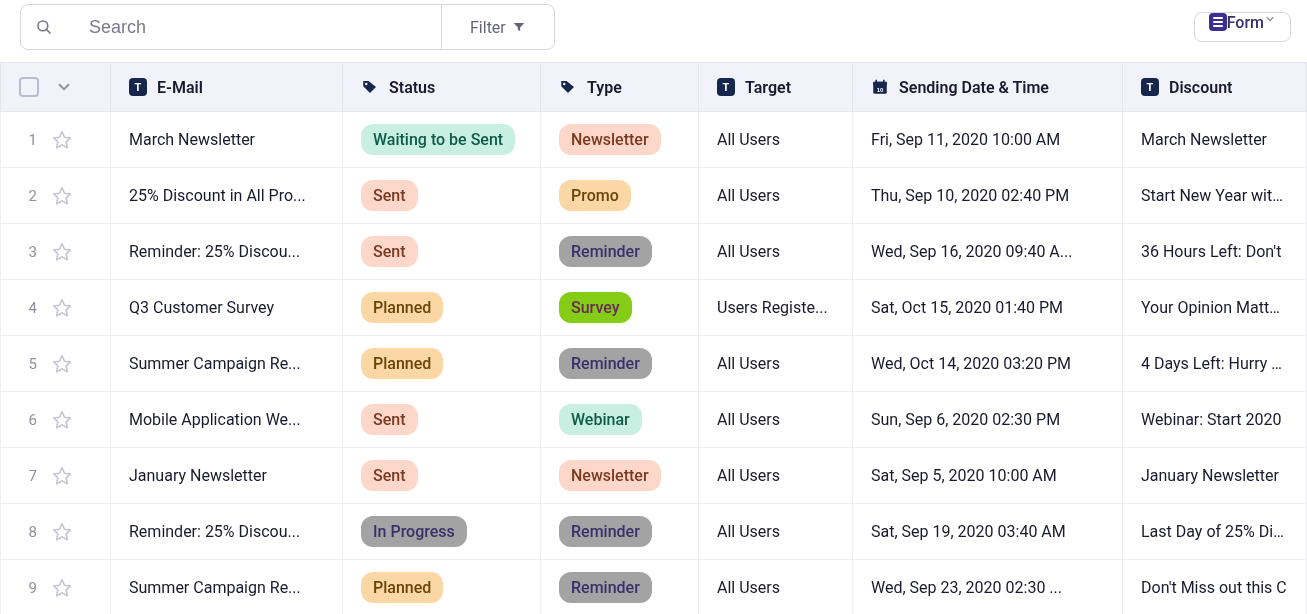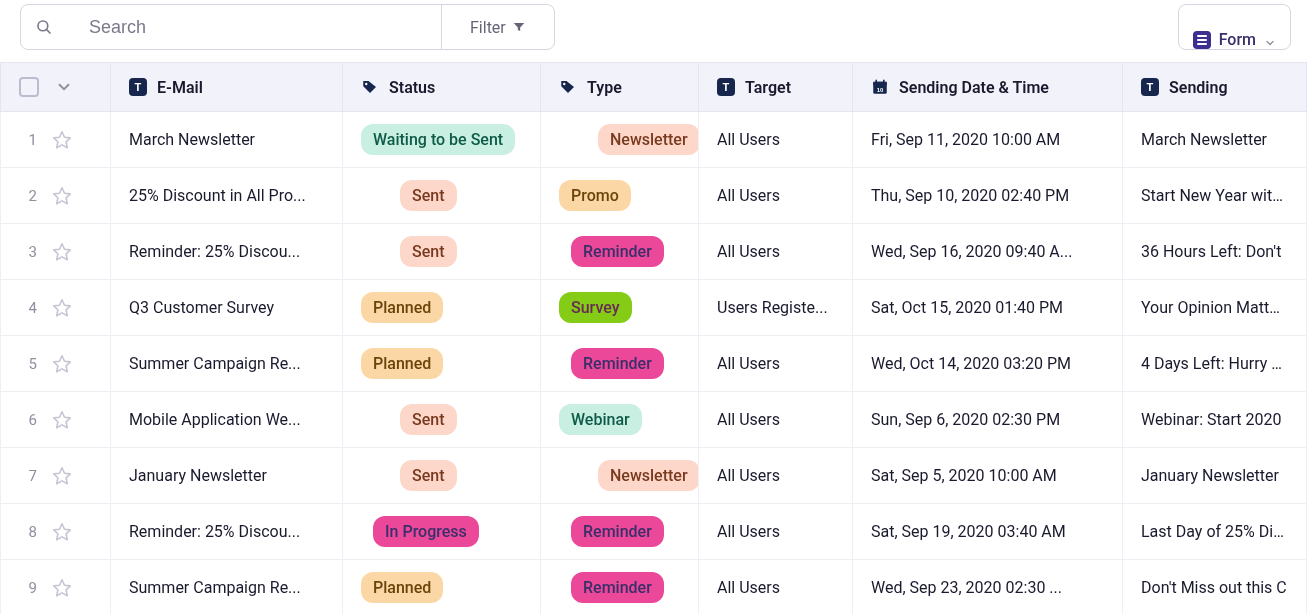--- a/index.html
+++ b/index.html
@@ -35,23 +35,23 @@
     color: #65657a; background: transparent; margin-left: 24px;
   }
   .search-box input::placeholder { color: #7a7a8c; }
   .filter-btn {
     display: flex; align-items: center; gap: 6px;
     border-left: 1px solid #d6d6e0;
     padding: 0 28px; height: 100%;
     color: #65657a; font-size: 16px; cursor: pointer;
   }
   .form-btn {
-    display: flex; align-items: flex-end; gap: 8px;
+    display: flex; align-items: flex-start; 
     border: 1px solid #d6d6e0; border-radius: 8px;
-    padding: 0 14px; height: 46px;
+    padding: 0 14px; height: 30px;
     color: #3a2f6b; font-size: 16px; cursor: pointer; font-weight: 500;
   }
   .form-glyph {
     width:18px; height:18px; border-radius:4px; background:#3d2e8f;
     display:flex; flex-direction:column; justify-content:center; align-items:center; gap:2px;
   }
   .form-glyph span { display:block; width:10px; height:2px; background:#fff; border-radius:1px;}
   .chev { width:12px; height:12px; color:#8f8fa0; }
   .table { width:100%; border-collapse:collapse; table-layout:fixed; }
   thead th {
@@ -77,23 +77,23 @@
     width:20px; height:20px; border:2px solid #bcbcd0; border-radius:4px; cursor:pointer;
   }
   .rownum-cell { display:flex; align-items:center; gap:14px; color:#8f8fa0; font-size:15px; }
   .rownum-cell .num { width:18px; text-align:right; display:inline-block;}
   .star { cursor:pointer; color:#c6c6d4; }
   .tag {
     display:inline-block; padding:6px 12px; border-radius:12px;
     font-size:16px; font-weight:500;
   }
   .tag-teal   { background:#c9eee2; color:#0e5b47; }
-  .tag-peach  { background:#fcd7ca; color:#7a3a1f;margin-left:39px; }
+  .tag-peach  { background:#fcd7ca; color:#7a3a1f; }
   .tag-orange { background:#fcd7a6; color:#6b4409; }
-  .tag-lav    { background:#ec4899; color:#3a2f6b;margin-left:12px; }
+  .tag-lav    { background:#a3a3a3; color:#3a2f6b; }
   .tag-pink   { background:#84cc16; color:#6b2a55; }
   .hdr-ico { width:18px; height:18px; display:inline-flex; align-items:center; justify-content:center; }
   .t-box { width:18px;height:18px;border-radius:4px;background:#16264d;color:#fff;font-size:11px;font-weight:700;display:flex;align-items:center;justify-content:center;}
   svg { display:block; }
 </style>
 </head>
 <body>
 
 <div class="toolbar">
   <div class="left-controls">
@@ -198,21 +198,21 @@
                 <rect x="16" y="2" width="2" height="5" rx="1"></rect>
                 <text x="12" y="18" text-anchor="middle" font-size="8" fill="#fff" font-family="Arial">10</text>
               </svg>
             </span>
             <span>Sending Date &amp; Time</span>
           </div>
         </th>
       <th>
           <div class="hdr">
             <span class="t-box">T</span>
-            <span>Sending</span>
+            <span>Discount</span>
           </div>
         </th>
     </tr>
   </thead>
   <tbody id="tbody">
       <tr>
         <td>
           <div class="rownum-cell">
             <span class="num">1</span>
             <span class="star">

